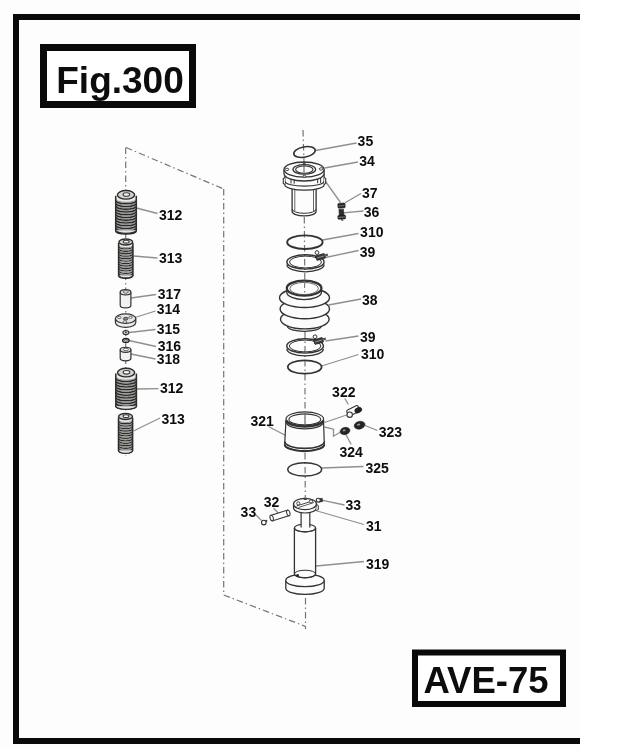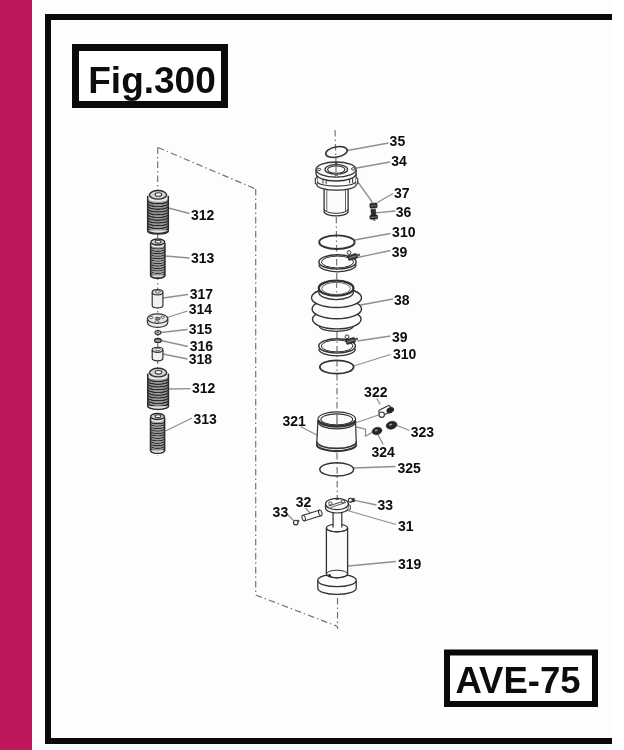--- a/index.html
+++ b/index.html
@@ -1,16 +1,16 @@
 <!DOCTYPE html>
 <html><head>
 <meta charset="utf-8">
 <style>
 html,body{margin:0;padding:0;background:#ffffff;}
-#page{width:580px;height:750px;position:relative;background:#be185d;overflow:hidden;padding-left:32px;}
+#page{width:580px;height:750px;position:relative;background:#a3a3a3;overflow:hidden;}
 text{font-family:"Liberation Sans",sans-serif;font-weight:bold;fill:#0d0d0d;}
 .lbl{font-size:14px;}
 </style>
 </head>
 <body>
 <div id="page">
 <svg width="624" height="750" viewBox="0 0 624 750">
 <rect x="0" y="0" width="624" height="750" fill="#fdfdfd"></rect>
 <rect x="16" y="17" width="580" height="724" fill="none" stroke="#0a0a0a" stroke-width="6"></rect>
 <rect x="43.5" y="47.5" width="149" height="57" fill="#ffffff" stroke="#0a0a0a" stroke-width="7"></rect>

